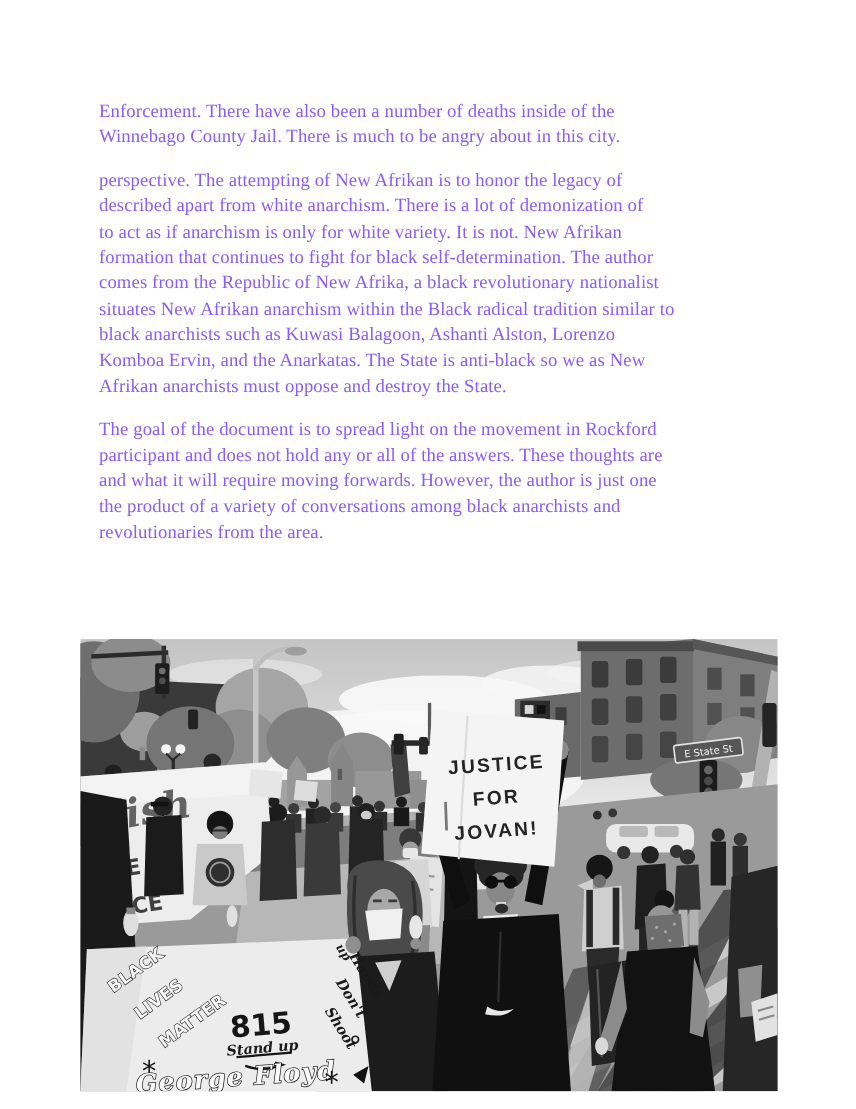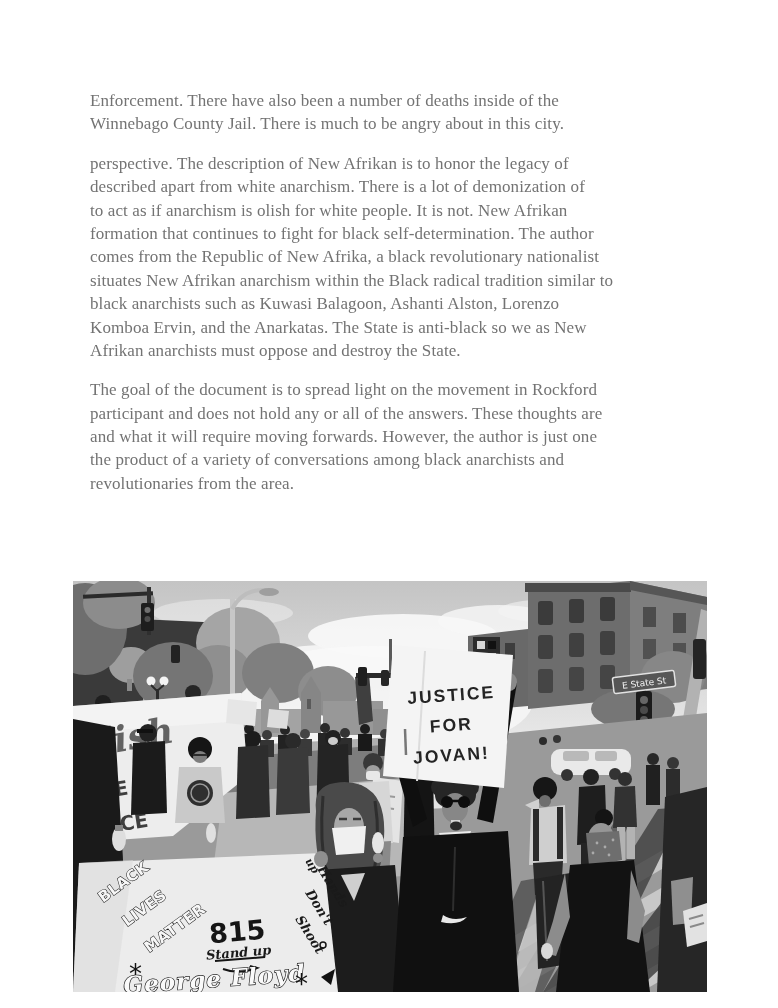--- a/index.html
+++ b/index.html
@@ -6,39 +6,39 @@
   body{
     width:778px;height:1008px;background:#ffffff;position:relative;
     font-family:"Liberation Serif", serif;color:#111;overflow:hidden;
   }
   .text-block{
     position:absolute;left:90px;top:89px;width:620px;
   }
   .para{margin:0 0 16px 0;}
   .tline{
     font-size:17px;line-height:23.4px;height:23.4px;white-space:nowrap;
-    letter-spacing:0.1px;color:#737373;
+    letter-spacing:0.1px;color:#8b5cf6;
   }
   .photo{
     position:absolute;left:73px;top:581px;width:634px;height:411px;margin:0;
   }
   .photo svg{display:block;filter:grayscale(100%);}
 </style>
 </head>
 <body>
 
 <div class="text-block">
   <p class="para">
     <span class="tline" style="display:block">Enforcement. There have also been a number of deaths inside of the</span>
     <span class="tline" style="display:block">Winnebago County Jail. There is much to be angry about in this city.</span>
   </p>
   <p class="para">
-    <span class="tline" style="display:block">perspective. The description of New Afrikan is to honor the legacy of</span>
+    <span class="tline" style="display:block">perspective. The attempting of New Afrikan is to honor the legacy of</span>
     <span class="tline" style="display:block">described apart from white anarchism. There is a lot of demonization of</span>
-    <span class="tline" style="display:block">to act as if anarchism is olish for white people. It is not. New Afrikan</span>
+    <span class="tline" style="display:block">to act as if anarchism is only for white variety. It is not. New Afrikan</span>
     <span class="tline" style="display:block">formation that continues to fight for black self-determination. The author</span>
     <span class="tline" style="display:block">comes from the Republic of New Afrika, a black revolutionary nationalist</span>
     <span class="tline" style="display:block">situates New Afrikan anarchism within the Black radical tradition similar to</span>
     <span class="tline" style="display:block">black anarchists such as Kuwasi Balagoon, Ashanti Alston, Lorenzo</span>
     <span class="tline" style="display:block">Komboa Ervin, and the Anarkatas. The State is anti-black so we as New</span>
     <span class="tline" style="display:block">Afrikan anarchists must oppose and destroy the State.</span>
   </p>
   <p class="para">
     <span class="tline" style="display:block">The goal of the document is to spread light on the movement in Rockford</span>
     <span class="tline" style="display:block">participant and does not hold any or all of the answers. These thoughts are</span>

